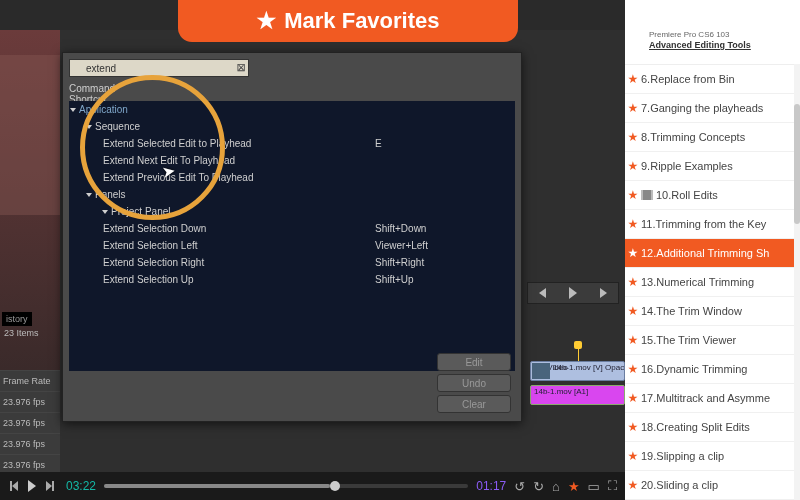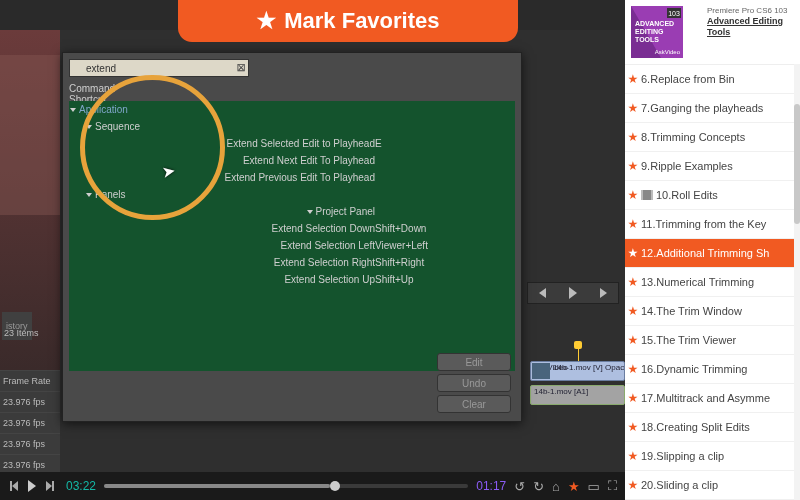--- a/index.html
+++ b/index.html
@@ -21,54 +21,54 @@
   .pp-left-labels div { padding-left: 3px; border-top: 1px solid #444; background:#3b3b3b; }
 
   
   .dlg { position: absolute; left: 62px; top: 52px; width: 460px; height: 370px; background: #4a4a4a; border: 1px solid #222; box-shadow: 0 2px 10px rgba(0,0,0,0.6); }
   .dlg-search { position: absolute; left: 6px; top: 6px; width: 180px; height: 18px; background: #ddd8c8; border: 1px solid #333; font-size: 10px; padding: 0 16px 0 16px; color: #333; }
   .dlg-search-mag { position: absolute; left: 10px; top: 8px; width: 10px; height: 10px; border: 1.5px solid #555; border-radius: 50%; }
   .dlg-search-mag::after { content: ""; position: absolute; width: 4px; height: 1.5px; background: #555; transform: rotate(45deg); bottom: -2px; right: -2px; }
   .dlg-search-x { position: absolute; left: 172px; top: 8px; width: 12px; height: 12px; color:#444; font-size:11px; line-height:12px; text-align:center; cursor:pointer;}
   .dlg-head { position: absolute; left: 6px; top: 30px; right: 6px; height: 16px; color: #cfcfcf; font-size: 10px; display: flex; flex-direction: column; }
   .dlg-head .c1 { width: 300px; }
-  .dlg-body { position: absolute; left: 6px; top: 48px; right: 6px; bottom: 50px; font-size: 10px; color: #cfcfcf; background:#14532d; }
+  .dlg-body { position: absolute; left: 6px; top: 48px; right: 6px; bottom: 50px; font-size: 10px; color: #cfcfcf; background:#0f172a; }
   .row { display: flex; height: 17px; align-items: center; }
   .row .cmd { width: 306px; white-space: nowrap; overflow: hidden; }
   .row .sc  { flex: 1; color: #cfcfcf; }
   .tri { display: inline-block; width: 0; height: 0; border-left: 4px solid #cfcfcf; border-top: 3px solid transparent; border-bottom: 3px solid transparent; transform: rotate(90deg); margin-right: 4px; }
-  .ind0 { padding-left: 2px; } .ind1 { padding-left: 18px; } .ind2 { padding-left: 34px; text-align: right; }
+  .ind0 { padding-left: 2px; } .ind1 { padding-left: 18px; } .ind2 { padding-left: 34px; }
   .app-row { color:#7fa6c9; }
 
   .dlg-btns { position: absolute; right: 10px; bottom: 8px; display: flex; flex-direction: column; gap: 3px; }
   .dlg-btn { width: 74px; height: 18px; background: #5a5a5a; border-radius: 3px; color: #999; font-size: 10px; display: flex; align-items: center; justify-content: center; border: 1px solid #333; }
 
   
   .hl-circle { position: absolute; left: 80px; top: 75px; width: 145px; height: 145px; border: 5px solid #e7a33b; border-radius: 50%; pointer-events: none; }
   .cursor { position: absolute; left: 162px; top: 162px; font-size: 16px; color: #fff; text-shadow: 0 0 3px #000; transform: rotate(-10deg); pointer-events:none;}
 
   
   .pp-transport { position: absolute; right: 6px; top: 282px; width: 92px; height: 22px; background: #3b3b3b; border: 1px solid #222; display: flex; align-items: center; justify-content: space-around; }
   .pp-transport span { width: 0; height: 0; }
   .t-prev { border-right: 7px solid #bbb; border-top: 5px solid transparent; border-bottom: 5px solid transparent; }
   .t-play { border-left: 8px solid #bbb; border-top: 6px solid transparent; border-bottom: 6px solid transparent; }
   .t-next { border-left: 7px solid #bbb; border-top: 5px solid transparent; border-bottom: 5px solid transparent; }
 
   .pp-items { position:absolute; left:4px; top:328px; color:#bbb; font-size:9px;}
-  .pp-history { position:absolute; left:2px; top:312px; color:#999; font-size:9px; background:#404040; padding:9px 4px;}
+  .pp-history { position:absolute; left:2px; top:312px; color:#999; font-size:9px; background:#000000; padding:2px 4px;}
 
   
   .tl { position:absolute; left:530px; top:355px; width:95px; height:65px;}
   .tl-ph { position:absolute; left:48px; top:-8px; width:1px; height:14px; background:#ffcc33;}
   .tl-ph::before{content:""; position:absolute; left:-4px; top:-6px; width:8px; height:8px; background:#ffcc33; border-radius:2px;}
   .clip { position:absolute; left:0; height:20px; width:95px; border-radius:2px; font-size:8px; color:#223; padding:1px 3px; overflow:hidden; white-space:nowrap;}
   .clip.v { top:6px; background:#aebfe0; border:1px solid #6a7da0;}
   .clip.v .th{position:absolute; left:1px; top:1px; width:18px; height:16px; background:#49647c;}
   .clip.v .lbl{position:absolute; left:22px; top:1px;}
-  .clip.a { top:30px; background:#a3a3a3; border:1px solid #8aab6e;}
+  .clip.a { top:30px; background:#d946ef; border:1px solid #8aab6e;}
 
   
   .ctrl { position: absolute; left: 0; bottom: 0; width: 625px; height: 28px; background: #1a1a1a; display: flex; align-items: center; color: #aaa; font-size: 10px; }
   .ctrl .nav { display: flex; gap: 2px; margin-left: 6px; }
   .ctrl .ibtn { width: 16px; height: 14px; display:flex; align-items:center; justify-content:center; cursor:pointer;}
   .ctrl .t-left  { color:#14b8a6; font-size:12px; margin-left:8px;}
   .ctrl .track  { flex:1; height:4px; background:#3a3a3a; margin:0 8px; position:relative; border-radius:2px;}
   .ctrl .track .prog{position:absolute; left:0; top:0; height:100%; width:62%; background:#888; border-radius:2px;}
   .ctrl .track .knob{position:absolute; left:62%; top:-3px; width:10px; height:10px; background:#ccc; border-radius:50%;}
   .ctrl .t-right { color:#8b5cf6; font-size:12px; margin-right:8px;}
@@ -76,21 +76,21 @@
   .ctrl .rbtns span{cursor:pointer; font-size:13px;}
   .ctrl .rbtns .starbtn{color:#f15a22;}
 
   .skip-prev, .skip-next { width:0; height:0; border-top:5px solid transparent; border-bottom:5px solid transparent;}
   .skip-prev{border-right:6px solid #aaa;} .skip-next{border-left:6px solid #aaa;}
   .skip-bar{width:2px; height:10px; background:#aaa;}
   .play-big{width:0;height:0;border-left:8px solid #ccc;border-top:6px solid transparent;border-bottom:6px solid transparent;}
 
   
   .side { position: absolute; right: 0; top: 0; width: 175px; height: 500px; background: #fff; color:#333;}
-  .side-head { height: 64px; padding: 6px; display:flex; gap:24px;}
+  .side-head { height: 64px; padding: 24px; display:flex; gap:6px;flex-direction:column;}
   .thumb { width: 52px; height: 52px; background:#9a3db3; position:relative; overflow:hidden;}
   .thumb .tri1{position:absolute;left:0;top:0;width:0;height:0;border-bottom:52px solid #7a2d93;border-right:30px solid transparent;}
   .thumb .corner{position:absolute; right:2px; top:2px; width:14px; height:10px; background:#333; color:#fff; font-size:7px; display:flex; align-items:center; justify-content:center;}
   .thumb .ttl{position:absolute; left:4px; top:14px; color:#fff; font-size:7px; font-weight:bold; line-height:8px;}
   .thumb .av{position:absolute; right:3px; bottom:3px; color:#fff; font-size:6px;}
   .meta { flex:1; font-size:8px; color:#666; line-height:10px;}
   .meta b{color:#333; font-size:9px;text-decoration:underline;}
   
   .list { position:absolute; top:64px; left:0; right:0; bottom:0; overflow:hidden; border-top:1px solid #eee;}
   .item { height:29px; display:flex; align-items:center; font-size:11px; color:#444; border-bottom:1px solid #f0f0f0; padding-right:4px; cursor:pointer; white-space:nowrap; overflow:hidden;}

